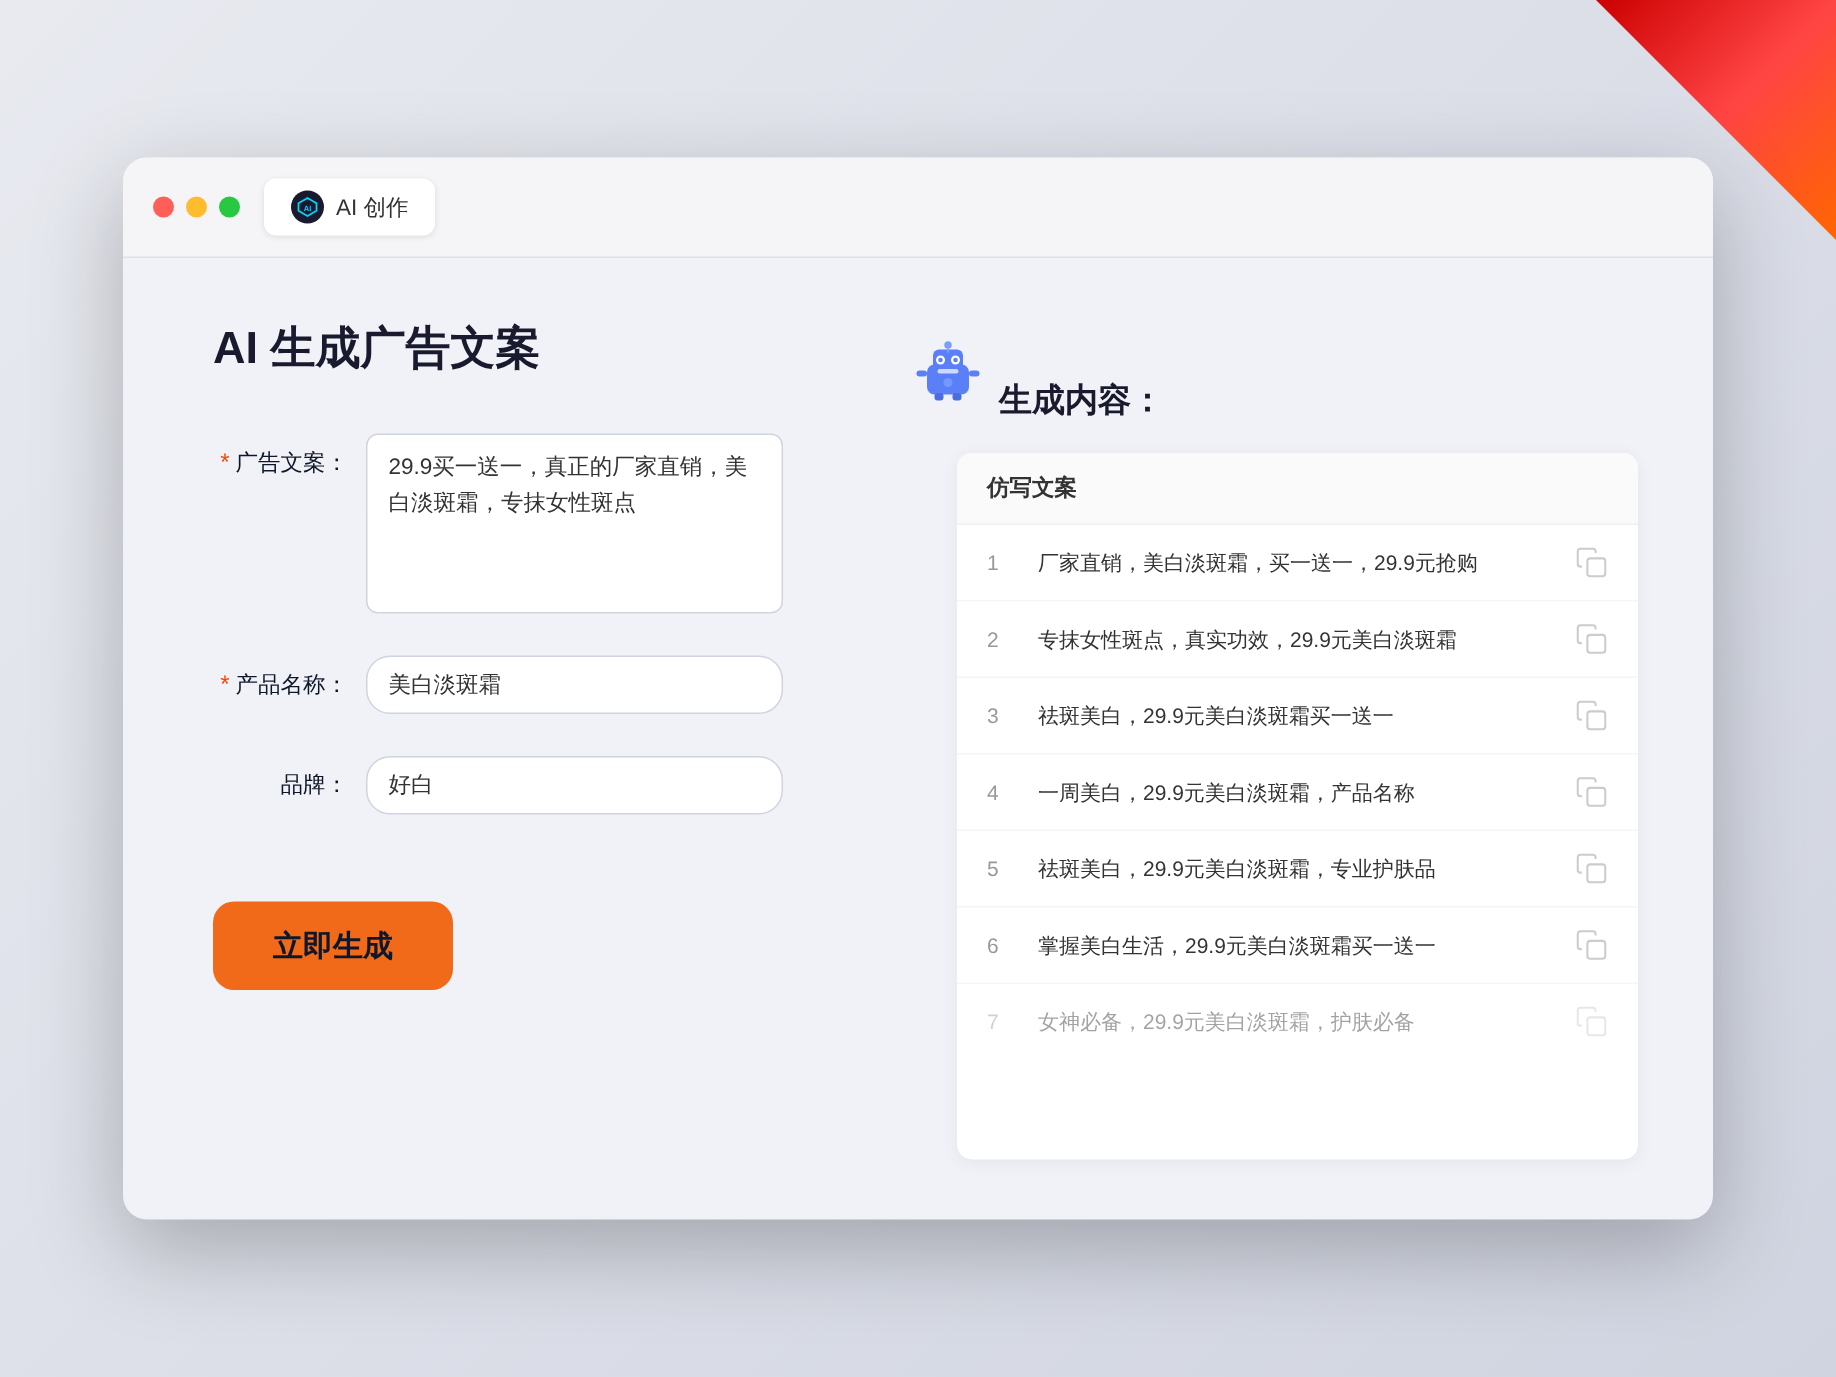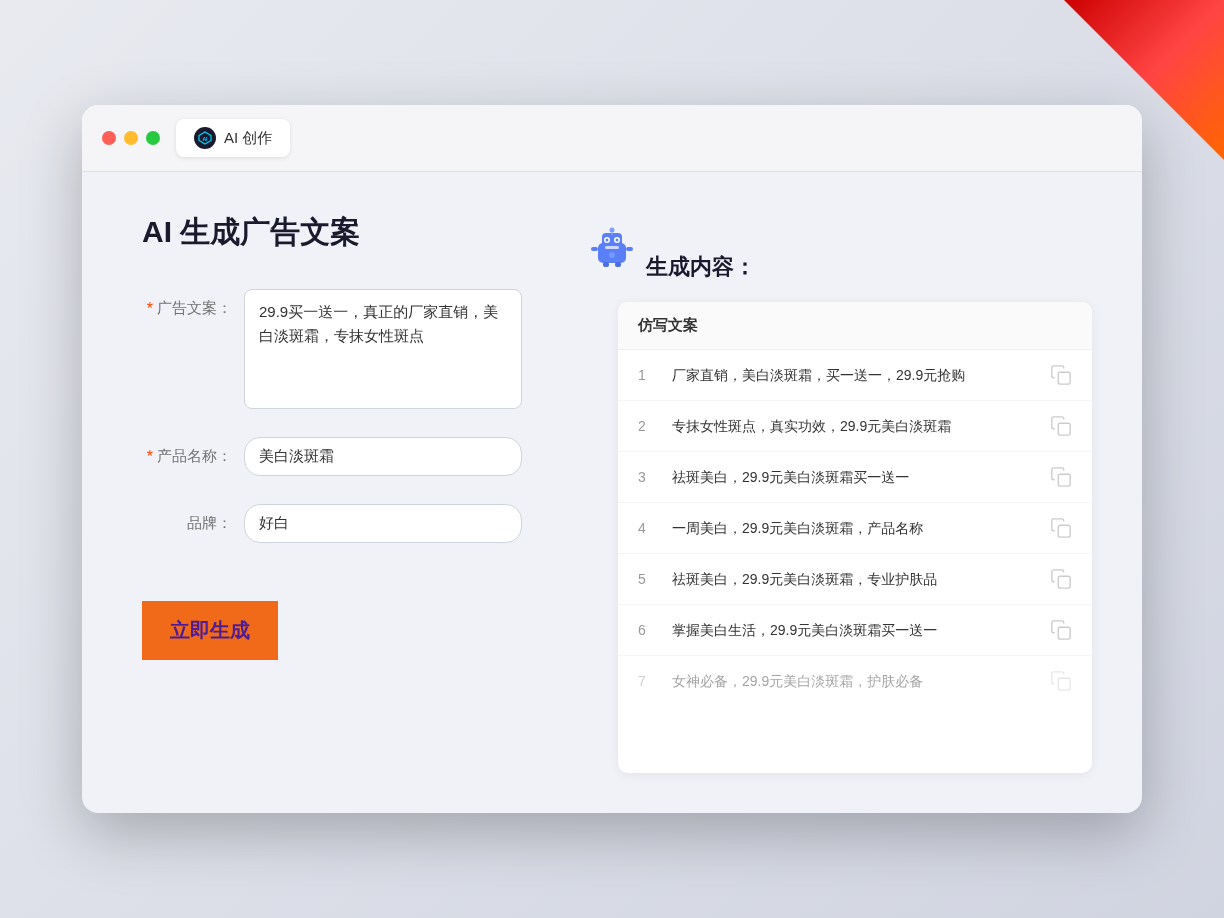--- a/index.html
+++ b/index.html
@@ -91,21 +91,21 @@
       font-size: 15px;
       color: #333;
       font-weight: 500;
     }
 
     
     .main-content {
       display: flex;
       flex: 1;
       padding: 40px 50px 40px 60px;
-      gap: 68px;
+      gap: 88px;
       overflow: hidden;
     }
 
     
     .left-panel {
       flex: 0 0 380px;
       display: flex;
       flex-direction: column;
     }
 
@@ -137,21 +137,21 @@
       padding-top: 10px;
     }
 
     .required-star {
       color: #ff4400;
       font-size: 16px;
     }
 
     .form-label {
       font-size: 15px;
-      color: #737373;
+      color: #0f172a;
       text-align: right;
     }
 
     .form-input {
       flex: 1;
       border: 1.5px solid #d0d4de;
       border-radius: 16px;
       padding: 10px 14px;
       font-size: 15px;
       color: #333;
@@ -170,24 +170,24 @@
       background: white;
       outline: none;
       resize: none;
       height: 120px;
       font-family: inherit;
       line-height: 1.6;
     }
 
     .generate-btn {
       background: #f06a1a;
-      color: #4c1d95;
+      color: #0f172a;
       border: none;
-      border-radius: 0;
-      padding: 16px 28px;
+      border-radius: 14px;
+      padding: 16px 40px;
       font-size: 20px;
       font-weight: 600;
       cursor: pointer;
       margin-top: 30px;
       align-self: flex-start;
       font-family: inherit;
     }
 
     
     .right-panel {

